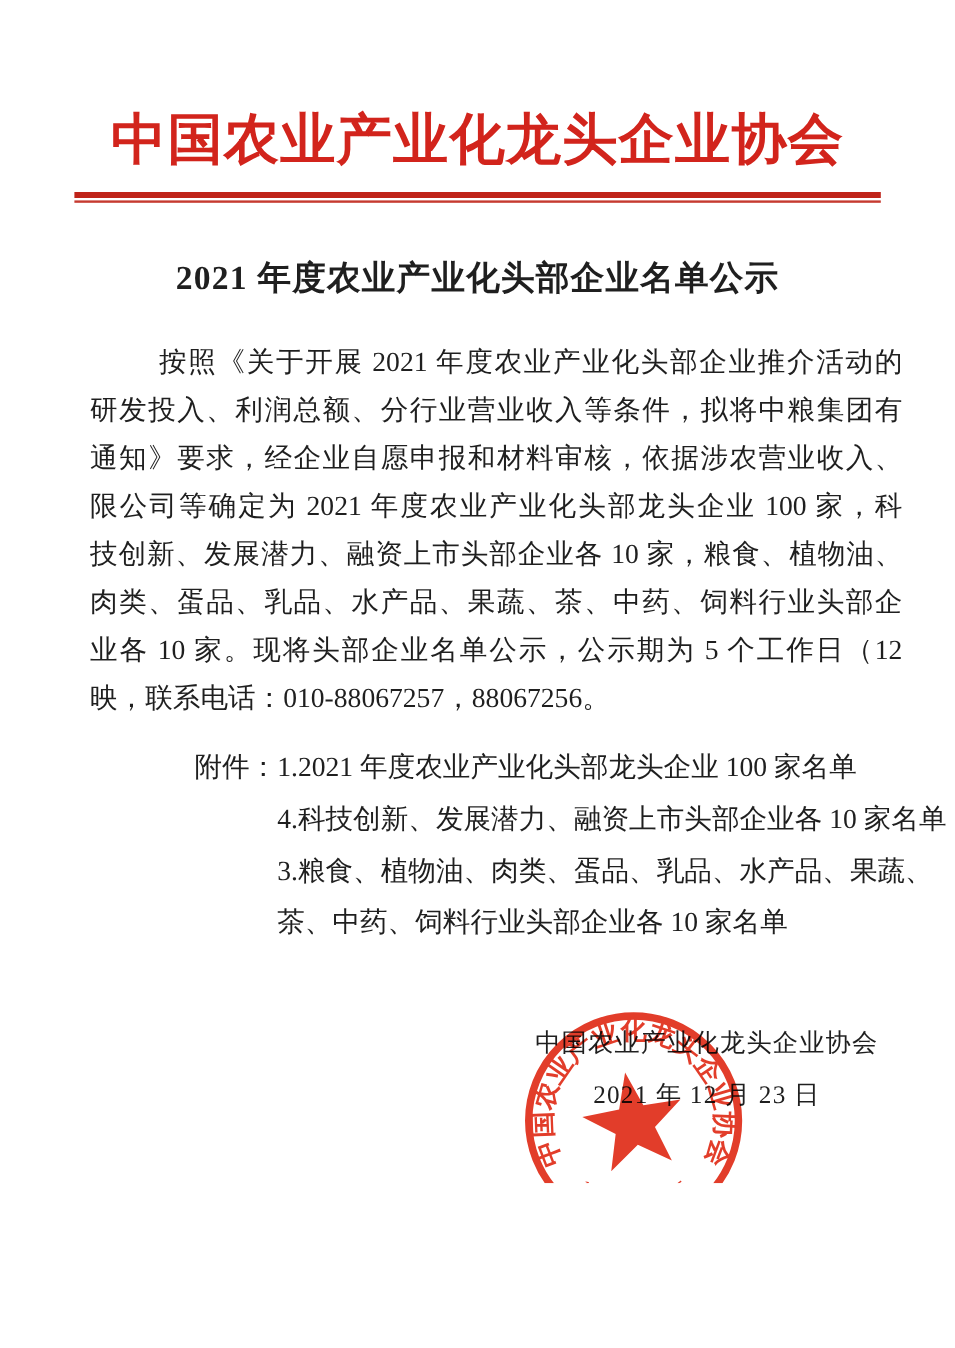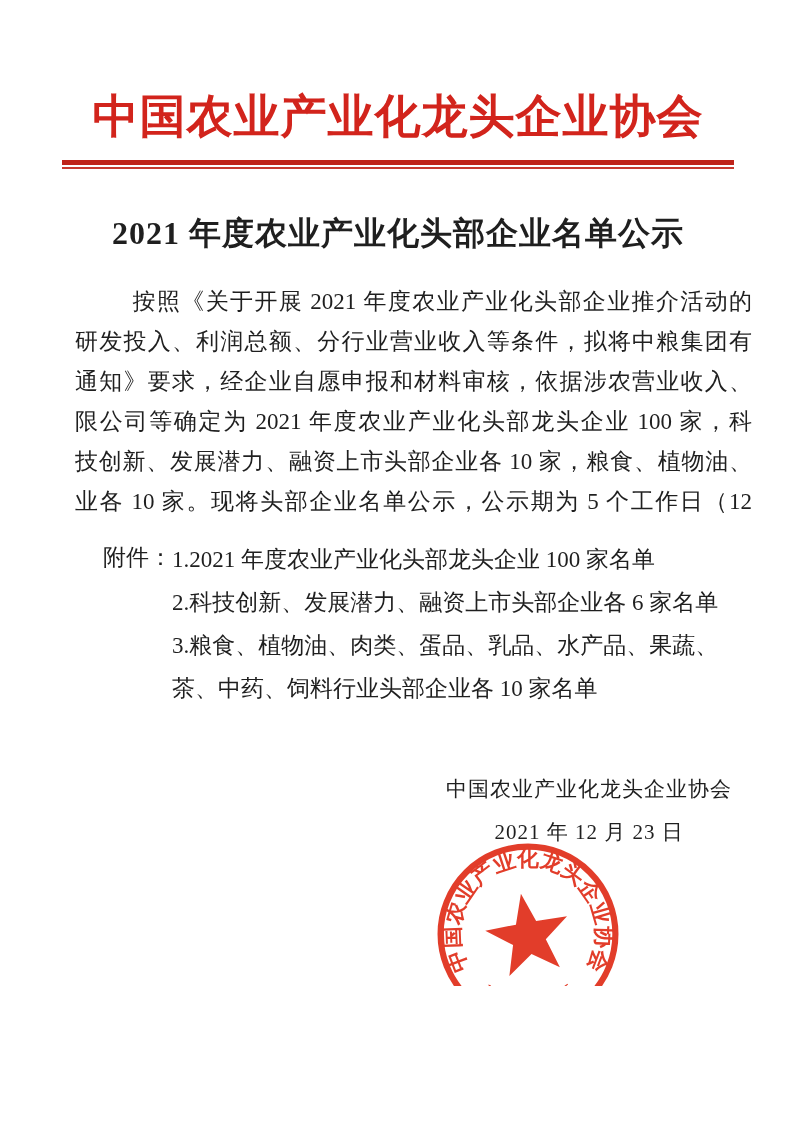--- a/index.html
+++ b/index.html
@@ -27,21 +27,21 @@
     margin:14px 62px 0 62px;
     height:2px;
     background:#ffffff;
     border-top:5px solid #bf2319;
     border-bottom:2px solid #c63a30;
   }
   
   .doc-title{
     margin:46px 40px 0 40px;
     text-align:center;
-    font-size:32px;
+    font-size:28px;
     font-weight:bold;
     letter-spacing:1px;
     line-height:36px;
     white-space:nowrap;
   }
   
   .body-text{
     margin:31px 44px 0 75px;
     font-size:23px;
     line-height:40px;
@@ -54,21 +54,21 @@
   .bline.first{ text-indent:2.5em; }
   .bline.last{ text-align:left; text-align-last:left; }
   
   .attachments{
     margin:16px 75px 0 75px;
     font-size:23px;
     line-height:43px;
     display:flex;
     align-items:flex-start;
   }
-  .att-label{ margin-left:28px; white-space:nowrap; flex:0 0 auto;font-family:Liberation Mono, monospace; }
+  .att-label{ margin-left:87px; white-space:nowrap; flex:0 0 auto; }
   .att-items{ flex:1 1 auto; }
   .att-line{ white-space:nowrap; }
   
   .sig-block{
     margin:58px 64px 0 auto;
     width:fit-content;
     text-align:center;
     font-size:21px;
     line-height:43px;
     letter-spacing:1px;
@@ -108,28 +108,30 @@
   <div class="rule-top"></div>
 
   <div class="doc-title">2021 年度农业产业化头部企业名单公示</div>
 
   <div class="body-text">
     <div class="bline first">按照《关于开展 2021 年度农业产业化头部企业推介活动的</div>
     <div class="bline">研发投入、利润总额、分行业营业收入等条件，拟将中粮集团有</div>
     <div class="bline">通知》要求，经企业自愿申报和材料审核，依据涉农营业收入、</div>
     <div class="bline">限公司等确定为 2021 年度农业产业化头部龙头企业 100 家，科</div>
     <div class="bline">技创新、发展潜力、融资上市头部企业各 10 家，粮食、植物油、</div>
+    <div class="bline">肉类、蛋品、乳品、水产品、果蔬、茶、中药、饲料行业头部企</div>
     <div class="bline">业各 10 家。现将头部企业名单公示，公示期为 5 个工作日（12</div>
+    <div class="bline last">映，联系电话：010-88067257，88067256。</div>
   </div>
 
   <div class="attachments">
     <span class="att-label">附件：</span>
     <div class="att-items">
       <div class="att-line">1.2021 年度农业产业化头部龙头企业 100 家名单</div>
-      <div class="att-line">2.科技创新、发展潜力、融资上市头部企业各 6 家名单</div>
+      <div class="att-line">4.科技创新、发展潜力、融资上市头部企业各 10 家名单</div>
       <div class="att-line">3.粮食、植物油、肉类、蛋品、乳品、水产品、果蔬、</div>
       <div class="att-line">茶、中药、饲料行业头部企业各 10 家名单</div>
     </div>
   </div>
 
   <div class="sig-block">
     <div class="sig-org">中国农业产业化龙头企业协会</div>
     <div class="sig-date">2021 年 12 月 23 日</div>
   </div>
 

